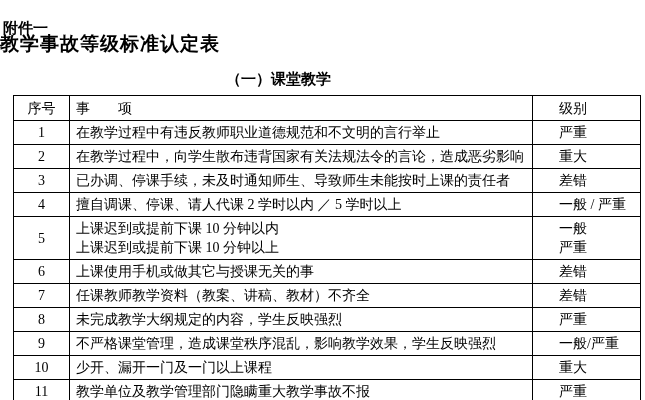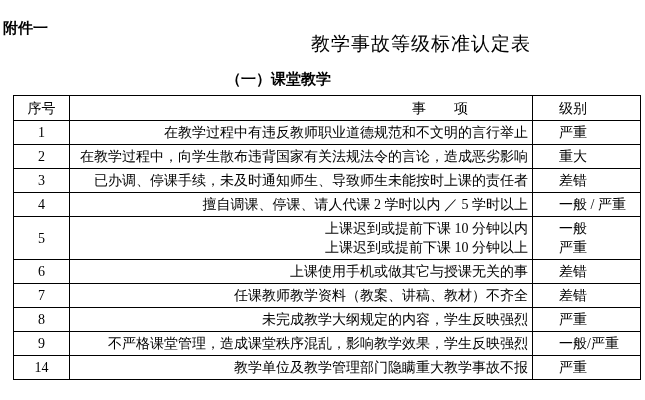--- a/index.html
+++ b/index.html
@@ -17,23 +17,23 @@
     left: 3px;
     font-size: 15px;
     font-weight: bold;
     margin-top: 12px;
   }
   .doc-title {
     position: absolute;
     top: 31px;
     left: 0;
     width: 531px;
-    text-align: right;
+    text-align: left;
     font-size: 19px;
-    font-weight: normal;
+    font-weight: bold;
     letter-spacing: 1px;
   }
   .doc-subtitle {
     position: absolute;
     top: 70px;
     left: -44px;
     width: 645px;
     text-align: center;
     font-size: 15px;
     font-weight: bold;
@@ -49,21 +49,21 @@
     width: 627px;
     font-size: 14px;
   }
   td {
     border: 1px solid #000000;
     vertical-align: middle;
     line-height: 19px;
     padding: 2px 4px;
   }
   .c-index { width: 56px; text-align: center; }
-  .c-item  { width: 463px; text-align: right; padding-left: 6px; }
+  .c-item  { width: 463px; text-align: left; padding-left: 6px; }
   .c-level { width: 108px; text-align: left; padding-left: 26px; }
   thead td { height: 25px; margin-top: 12px; }
   tbody td { height: 23px; }
   .c-item-header { padding-right: 64px; }
 </style>
 </head>
 <body>
 
 <div class="attachment">附件一</div>
 
@@ -177,21 +177,32 @@
           </td>
           <td class="c-item">
             <div>不严格课堂管理，造成课堂秩序混乱，影响教学效果，学生反映强烈</div>
           </td>
           <td class="c-level">
             <div>一般/严重</div>
           </td>
         </tr>
         <tr>
           <td class="c-index">
-            <div>14</div>
+            <div>10</div>
+          </td>
+          <td class="c-item">
+            <div>少开、漏开一门及一门以上课程</div>
+          </td>
+          <td class="c-level">
+            <div>重大</div>
+          </td>
+        </tr>
+        <tr>
+          <td class="c-index">
+            <div>11</div>
           </td>
           <td class="c-item">
             <div>教学单位及教学管理部门隐瞒重大教学事故不报</div>
           </td>
           <td class="c-level">
             <div>严重</div>
           </td>
         </tr>
       </tbody>
   </table>

